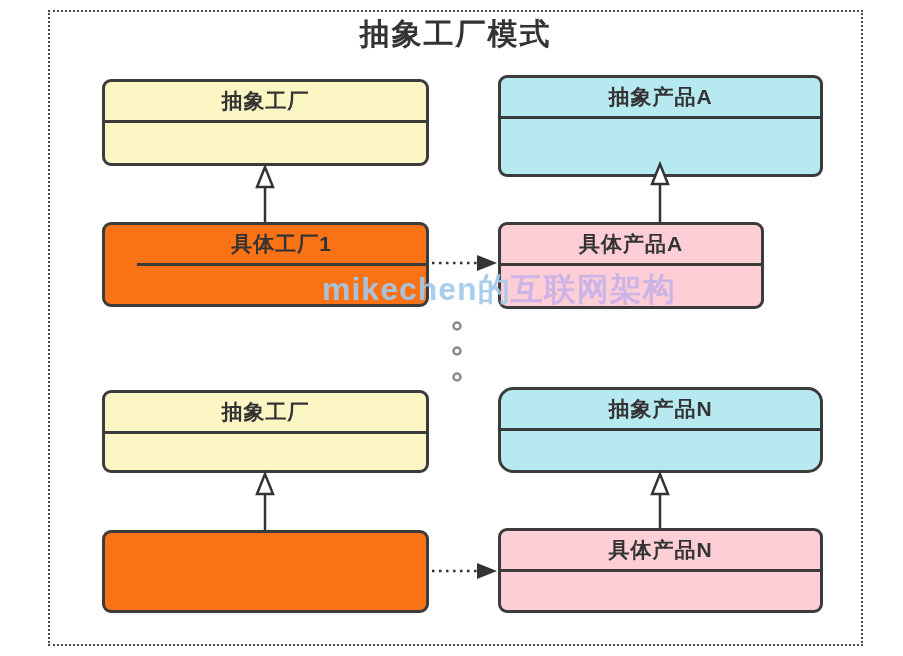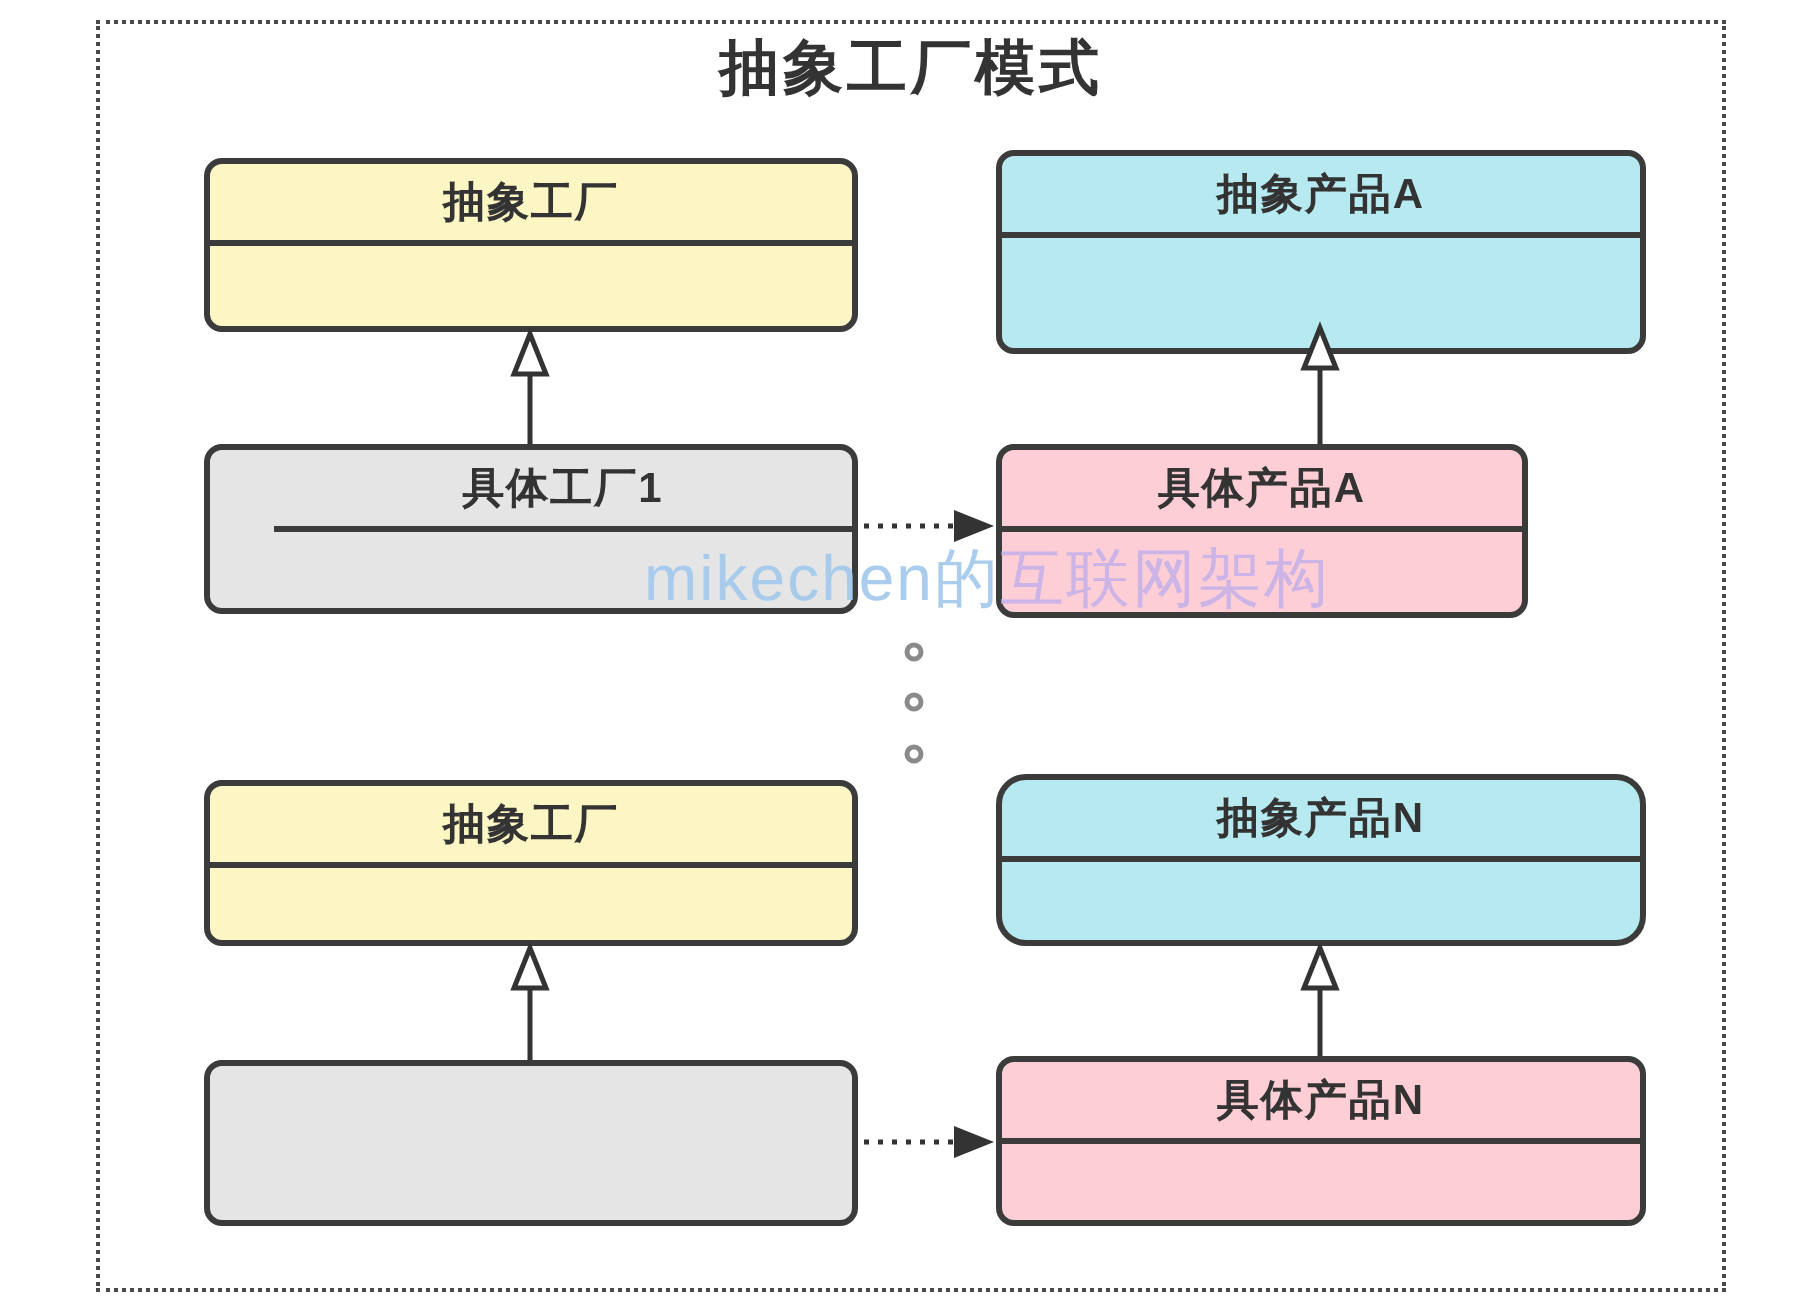--- a/index.html
+++ b/index.html
@@ -53,21 +53,21 @@
     justify-content: center;
     font-size: 21px;
     font-weight: bold;
     color: #333333;
     letter-spacing: 1px;
   }
   .uml-body { flex: 1 1 auto; }
 
   .fill-yellow { background: #fcf6c5; }
   .fill-cyan   { background: #b6eaf0; }
-  .fill-orange { background: #e5e5e5; padding-left: 32px; }
+  .fill-orange { background: #f97316; padding-left: 32px; }
   .fill-pink   { background: #fdced5; }
 
   
   .box-af-top  { left: 102px; top: 79px;  width: 327px; height: 87px; }
   .box-apa     { left: 498px; top: 75px;  width: 325px; height: 102px; }
   .box-cf1     { left: 102px; top: 222px; width: 327px; height: 85px; }
   .box-cpa     { left: 498px; top: 222px; width: 266px; height: 87px; }
   .box-af-bot  { left: 102px; top: 390px; width: 327px; height: 83px; }
   .box-apn     { left: 498px; top: 387px; width: 325px; height: 86px; border-radius: 15px; }
   .box-cfn     { left: 102px; top: 530px; width: 327px; height: 83px; }
@@ -78,21 +78,21 @@
     left: 0; top: 0;
     width: 903px;
     height: 656px;
     pointer-events: none;
   }
   .watermark {
     position: absolute;
     left: 322px;
     top: 268px;
     font-size: 32px;
-    font-weight: normal;
+    font-weight: bold;
     letter-spacing: 1px;
     white-space: nowrap;
     z-index: 6;
     opacity: 0.92;
   }
   .wm-blue   { color: #a3c9ed; }
   .wm-purple { color: #c9b2e8; }
 </style>
 </head>
 <body>

